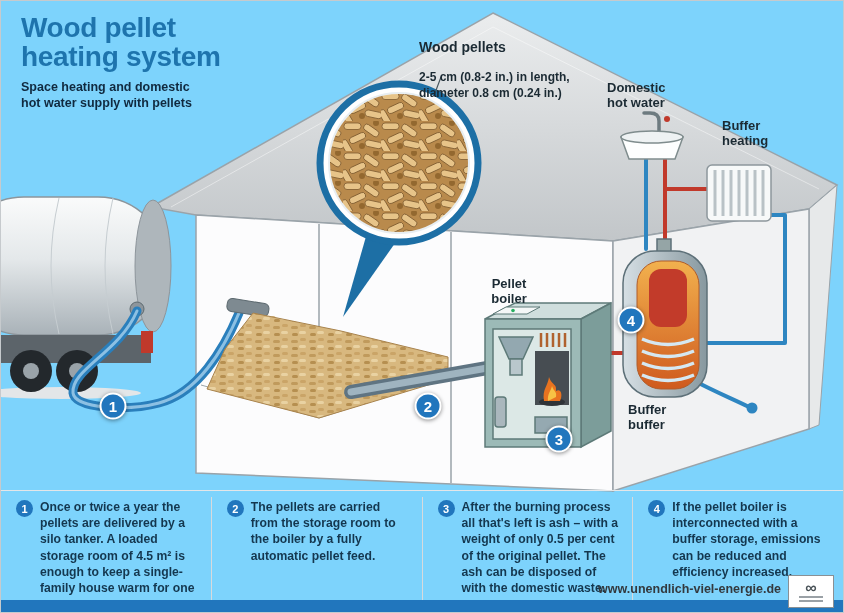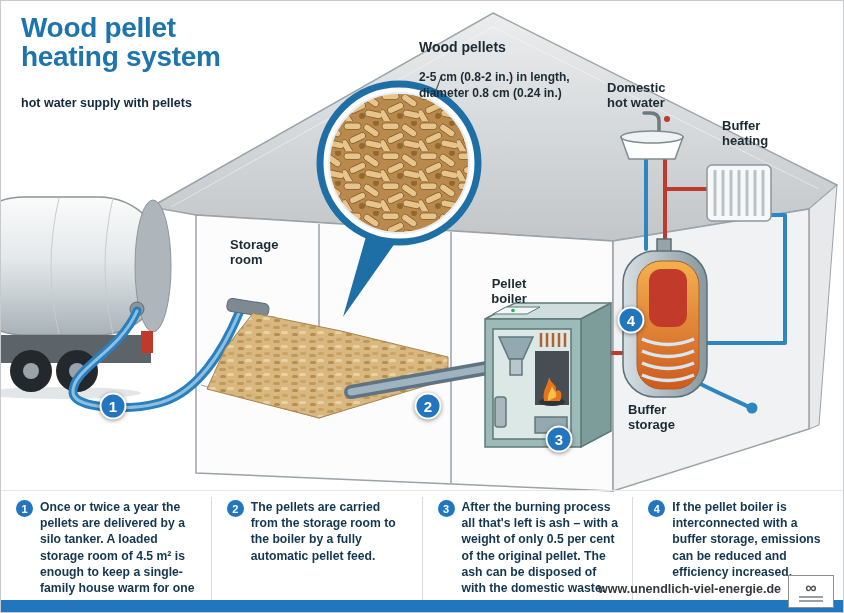--- a/index.html
+++ b/index.html
@@ -1,18 +1,18 @@
 <!DOCTYPE html>
 <html><head>
 <meta charset="utf-8">
 <style>
   * { box-sizing: border-box; }
   body { margin: 0; background: #e9eaec; font-family: "Liberation Sans", sans-serif; }
   .canvas {
-    position: relative; width: 844px; height: 613px; background: #ffffff;
+    position: relative; width: 844px; height: 613px; background: #7dd3fc;
     border: 1px solid #c6cacd; overflow: hidden;
   }
   
   .header { position: absolute; left: 20px; top: 12px; z-index: 6; }
   .title { color: #1e74ad; font-size: 28px; font-weight: 700; line-height: 1.04; letter-spacing: -0.3px; }
   .subtitle { margin-top: 9px; font-size: 12.5px; font-weight: 700; color: #10293f; line-height: 1.25; }
 
   
   svg.diagram { position: absolute; left: 0; top: 0; width: 844px; height: 505px; }
 
@@ -55,21 +55,21 @@
 <body>
 
 <div class="canvas">
 
   <div class="header">
     <div class="title">
       <span>Wood pellet</span><br>
       <span>heating system</span>
     </div>
     <div class="subtitle">
-      <br>
+      <span>Space heating and domestic</span><br>
       <span>hot water supply with pellets</span>
     </div>
   </div>
 
   <svg class="diagram" viewBox="0 0 844 505">
     <defs>
       <linearGradient id="roofG" x1="0" y1="0" x2="0" y2="1">
         <stop offset="0" stop-color="#ebedee"></stop>
           <stop offset="1" stop-color="#c2c6c9"></stop>
       </linearGradient>
@@ -228,34 +228,33 @@
     </g>
 
     <g>
       <polygon points="366,232 404,228 342,316" fill="#1d6fa5"></polygon>
       <circle cx="398" cy="162" r="79" fill="#ffffff" stroke="#1d6fa5" stroke-width="7"></circle>
       <circle cx="398" cy="162" r="70" fill="url(#pelletP)" stroke="#e8eef2" stroke-width="2"></circle>
       <line x1="440" y1="76" x2="434" y2="92" stroke="#45535a" stroke-width="1.2"></line>
     </g>
   </svg>
 
-  <div class="lbl" style="left:229px; top:237px; width:72px;">Storage room</div>
 
   <div class="lbl" style="left:418px; top:38px; width:200px;">
     <div class="lbl-title">Wood pellets</div>
     <div class="lbl-desc">
       <span>2-5 cm (0.8-2 in.) in length,</span><br>
       <span>diameter 0.8 cm (0.24 in.)</span>
     </div>
   </div>
 
   <div class="lbl" style="left:480px; top:276px; width:56px;text-align:center;">Pellet boiler</div>
   <div class="lbl" style="left:606px; top:80px; width:82px;">Domestic hot water</div>
   <div class="lbl" style="left:721px; top:118px; width:62px;">Buffer heating</div>
-  <div class="lbl" style="left:627px; top:402px; width:64px;">Buffer storage</div>
+  <div class="lbl" style="left:627px; top:402px; width:64px;">Buffer buffer</div>
 
   <div class="marker" style="left:112px; top:405px;">1</div>
   <div class="marker" style="left:427px; top:405px;">2</div>
   <div class="marker" style="left:558px; top:438px;">3</div>
   <div class="marker" style="left:630px; top:319px;">4</div>
 
   <section class="steps">
     <div class="step">
       <span class="step-badge">1</span>
       <p class="step-text">Once or twice a year the pellets are delivered by a silo tanker. A loaded storage room of 4.5 m² is enough to keep a single-family house warm for one year.</p>

